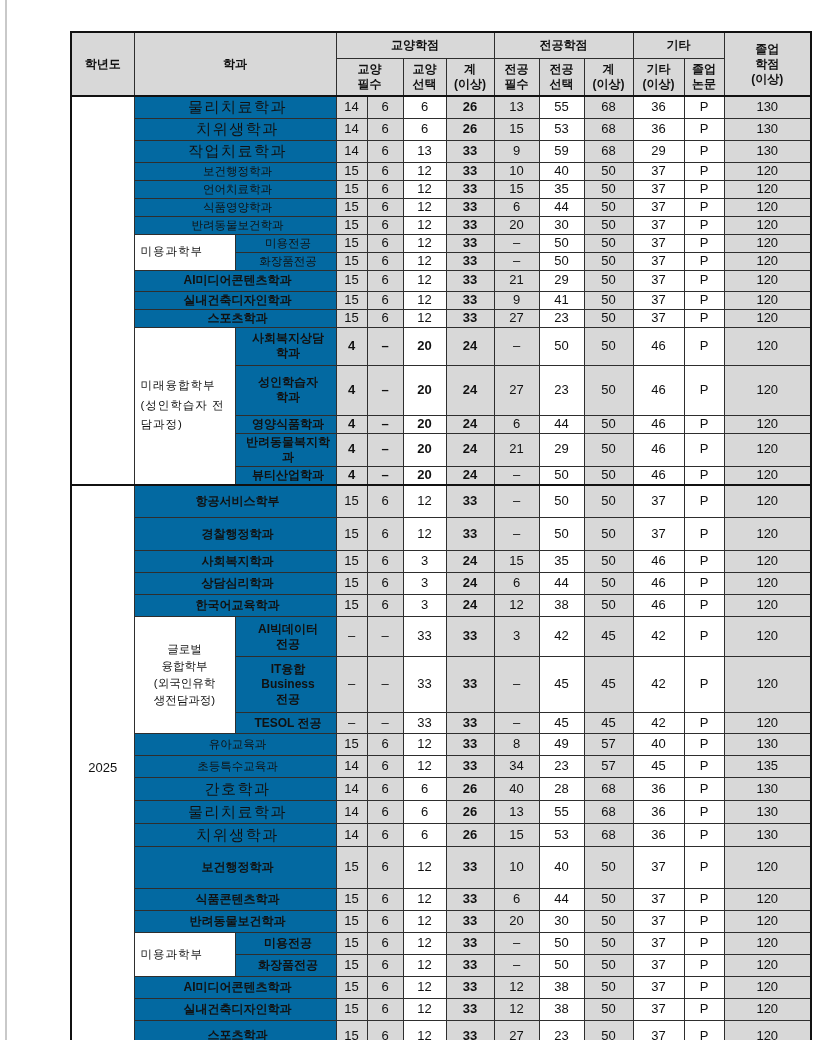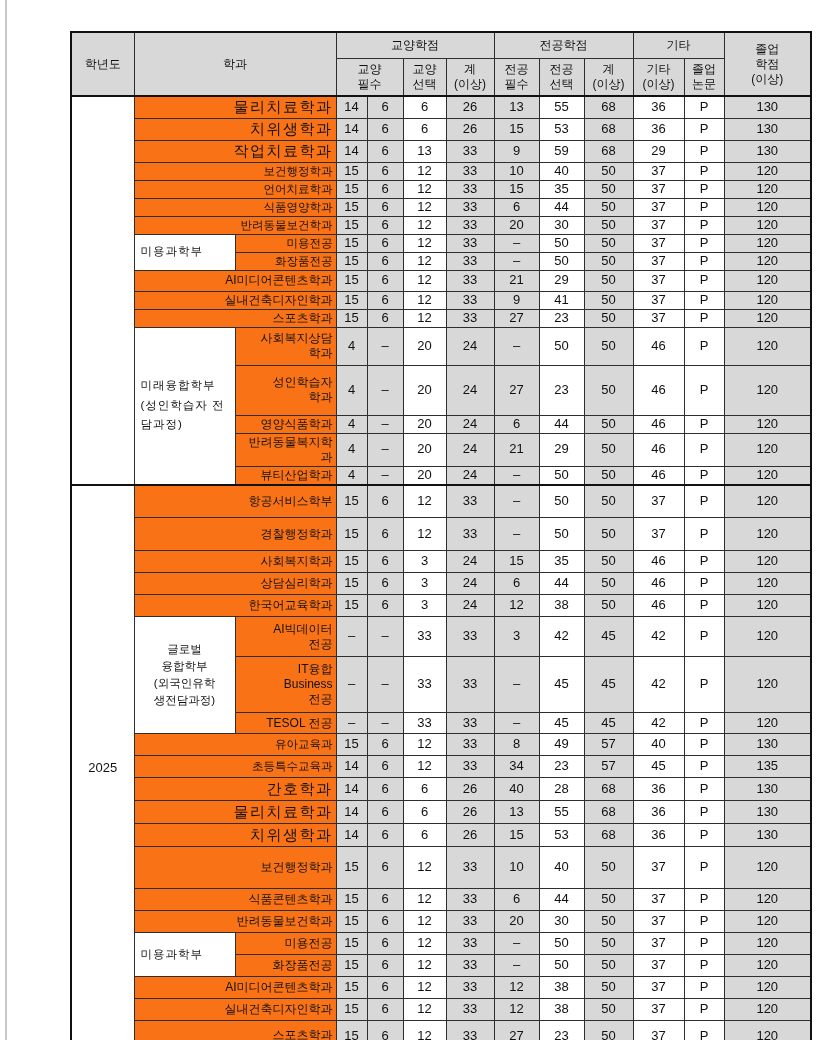--- a/index.html
+++ b/index.html
@@ -11,32 +11,32 @@
   .scan-edge{position:absolute;left:5px;top:0;width:2px;height:1040px;background:#c9c9c9;}
   table.credit{
     border-collapse:collapse;position:absolute;left:70px;top:31px;width:740px;
     table-layout:fixed;border:2px solid #111;
   }
   .credit th,.credit td{
     border:1px solid #2e2e2e;overflow:hidden;white-space:pre-line;
     vertical-align:middle;padding:0;line-height:1.25;
   }
   .credit thead th{
-    background:#d8d8d8;font-weight:normal;font-size:12px;text-align:center;
+    background:#d8d8d8;font-weight:bold;font-size:12px;text-align:center;
   }
   .credit thead{border-bottom:2px solid #111;}
   td.shade{background:#d8d8d8;}
   td.val{font-size:13px;text-align:center;}
-  td.val.b{font-weight:normal;}
+  td.val.b{font-weight:bold;}
   td.year{font-size:13px;text-align:center;background:#fff;}
   td.name{
-    font-size:11.5px;text-align:right;padding:1px 3px 1px 8px;background:#f97316;
+    font-size:11.5px;text-align:center;padding:1px 3px 1px 8px;background:#0369a1;
   }
   td.name.lg{font-size:15px;letter-spacing:1.5px;}
-  td.name.md{font-size:12px;}
+  td.name.md{font-size:12px;font-weight:bold;}
   td.group{
     font-size:11.5px;background:#fff;padding:1px 3px 1px 6px;text-align:left;
     letter-spacing:1px;line-height:1.7;
   }
   td.group.ctr{text-align:center;padding:8px 2px;letter-spacing:0;line-height:1.5;}
   tr.section-start td{border-top:2px solid #111;margin-top:33px;}
 </style>
 </head>
 <body>
 

